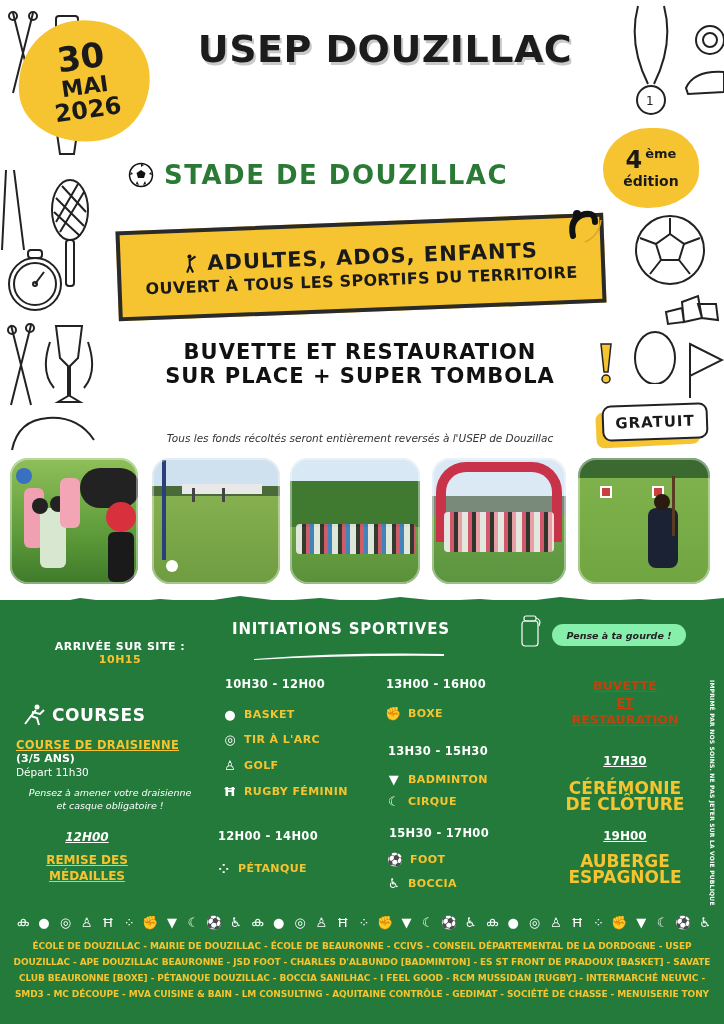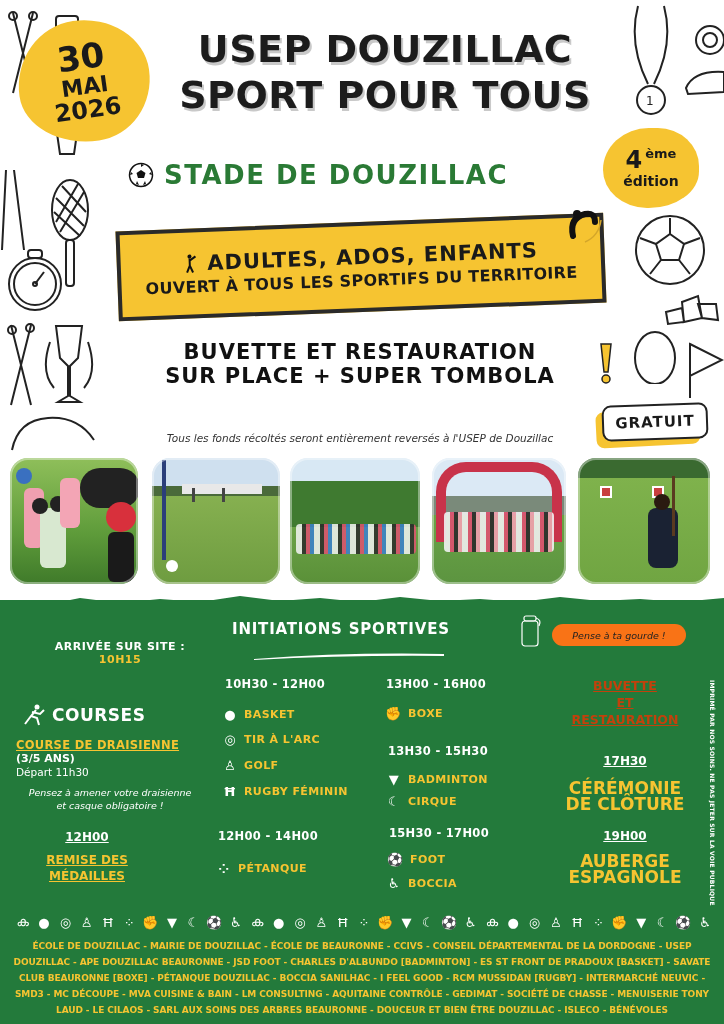--- a/index.html
+++ b/index.html
@@ -98,22 +98,22 @@
   .medal-label { position:absolute; left:20px; top:852px; width:130px; text-align:center; color:#f6c431; font-weight:bold; font-size:12px; line-height:16px; text-decoration:underline; }
 
   .init-title { position:absolute; left:232px; top:620px; color:#fff; font-weight:bold; font-size:15px; letter-spacing:0.8px; }
   .init-stroke { position:absolute; left:254px; top:652px; width:190px; height:8px; }
 
   .slot-time { position:absolute; color:#fff; font-weight:bold; font-size:11.5px; letter-spacing: 0.3px; }
   .act { position:absolute; display:flex; align-items:center; gap:6px; color:#f6c431; font-weight:bold; font-size:11px; letter-spacing:0.4px; }
   .act .ic { width:16px; height:16px; display:inline-flex; align-items:center; justify-content:center; color:#fff; font-size:13px; }
 
   .gourde-icon { position:absolute; left:520px; top:614px; width:22px; height:34px; }
-  .gourde-bubble { position:absolute; left:552px; top:624px; width:134px; height:22px; background:#f97316; border-radius:12px;
-    display:flex; align-items:center; justify-content:center; font-style:italic; font-size:9.5px; color:#222; font-weight:normal; }
+  .gourde-bubble { position:absolute; left:552px; top:624px; width:134px; height:22px; background:#86efac; border-radius:12px;
+    display:flex; align-items:center; justify-content:center; font-style:italic; font-size:9.5px; color:#222; font-weight:bold; }
 
   .right-col { position:absolute; left:540px; width:170px; text-align:center; font-weight:bold; }
   .buvette { top:677px; color:#c2410c; font-size:12.5px; line-height:17px; text-decoration:underline; }
   .r-time { color:#fff; font-size:12px; text-decoration: underline; }
   .r-label { color:#f6c431; font-size:17px; line-height:16px; }
 
   .vertical-note {
     position:absolute; left:706px; top:680px; width:10px; height:200px;
     writing-mode: vertical-rl; color:#fff; font-size:6px; font-weight:bold; letter-spacing:0.2px; white-space:nowrap;
   }
@@ -192,21 +192,20 @@
   </svg>
 
 <div class="date-blob">
   <span class="date-day">30</span>
   <span class="date-month">MAI</span>
   <span class="date-year">2026</span>
 </div>
 
 <h1 class="main-title">
   <div>USEP DOUZILLAC</div>
-  <div>SPORT POUR TOUS</div>
 </h1>
 
 <div class="venue">
   <svg class="ball-icon" viewBox="0 0 26 26">
     <circle cx="13" cy="13" r="11.5" fill="#fff" stroke="#111" stroke-width="1.5"></circle>
     <path d="M13 8 L17.5 11 L16 16 L10 16 L8.5 11 Z" fill="#111"></path>
     <path d="M13 2 L13 5 L16 3 Z M23 10 L21 12 L24 13 Z M3 10 L5 12 L2 13 Z M8 22 L9 19 L11 23 Z M18 22 L17 19 L15 23 Z" fill="#111"></path>
   </svg>
   <span class="venue-text">STADE DE DOUZILLAC</span>
 </div>
@@ -299,21 +298,21 @@
     </svg>
   <span>COURSES</span>
 </div>
 <div class="course-name">COURSE DE DRAISIENNE</div>
 <div class="course-age">(3/5 ANS)</div>
 <div class="course-start">Départ 11h30</div>
 <div class="course-note">
   <div>Pensez à amener votre draisienne</div>
   <div>et casque obligatoire !</div>
 </div>
-<div class="medal-time" style="left:22px;width:130px;">12H00</div>
+<div class="medal-time" style="left:22px;width:130px;font-style:italic;">12H00</div>
 <div class="medal-label" style="left:22px;">
   <div>REMISE DES</div>
   <div>MÉDAILLES</div>
 </div>
 
 <div class="init-title">INITIATIONS SPORTIVES</div>
 <svg class="init-stroke" viewBox="0 0 190 8" preserveAspectRatio="none">
     <path d="M0 7 Q95 0 190 2 L190 4 Q95 3 0 8 Z" fill="#fff"></path>
   </svg>
 
@@ -428,14 +427,13 @@
     <span>☾</span>
     <span>⚽</span>
     <span>♿</span>
 </div>
 
 <div class="sponsors">
   <div>ÉCOLE DE DOUZILLAC - MAIRIE DE DOUZILLAC - ÉCOLE DE BEAURONNE - CCIVS - CONSEIL DÉPARTEMENTAL DE LA DORDOGNE - USEP</div>
   <div>DOUZILLAC - APE DOUZILLAC BEAURONNE - JSD FOOT - CHARLES D'ALBUNDO [BADMINTON] - ES ST FRONT DE PRADOUX [BASKET] - SAVATE</div>
   <div>CLUB BEAURONNE [BOXE] - PÉTANQUE  DOUZILLAC - BOCCIA SANILHAC - I FEEL GOOD - RCM MUSSIDAN [RUGBY] - INTERMARCHÉ NEUVIC -</div>
   <div>SMD3 - MC DÉCOUPE - MVA CUISINE &amp; BAIN - LM CONSULTING - AQUITAINE CONTRÔLE - GEDIMAT - SOCIÉTÉ DE CHASSE - MENUISERIE TONY</div>
-  <div>LAUD  - LE CILAOS - SARL AUX SOINS DES ARBRES BEAURONNE - DOUCEUR ET BIEN ÊTRE DOUZILLAC - ISLECO - BÉNÉVOLES</div>
 </div>
 
 </body></html>

